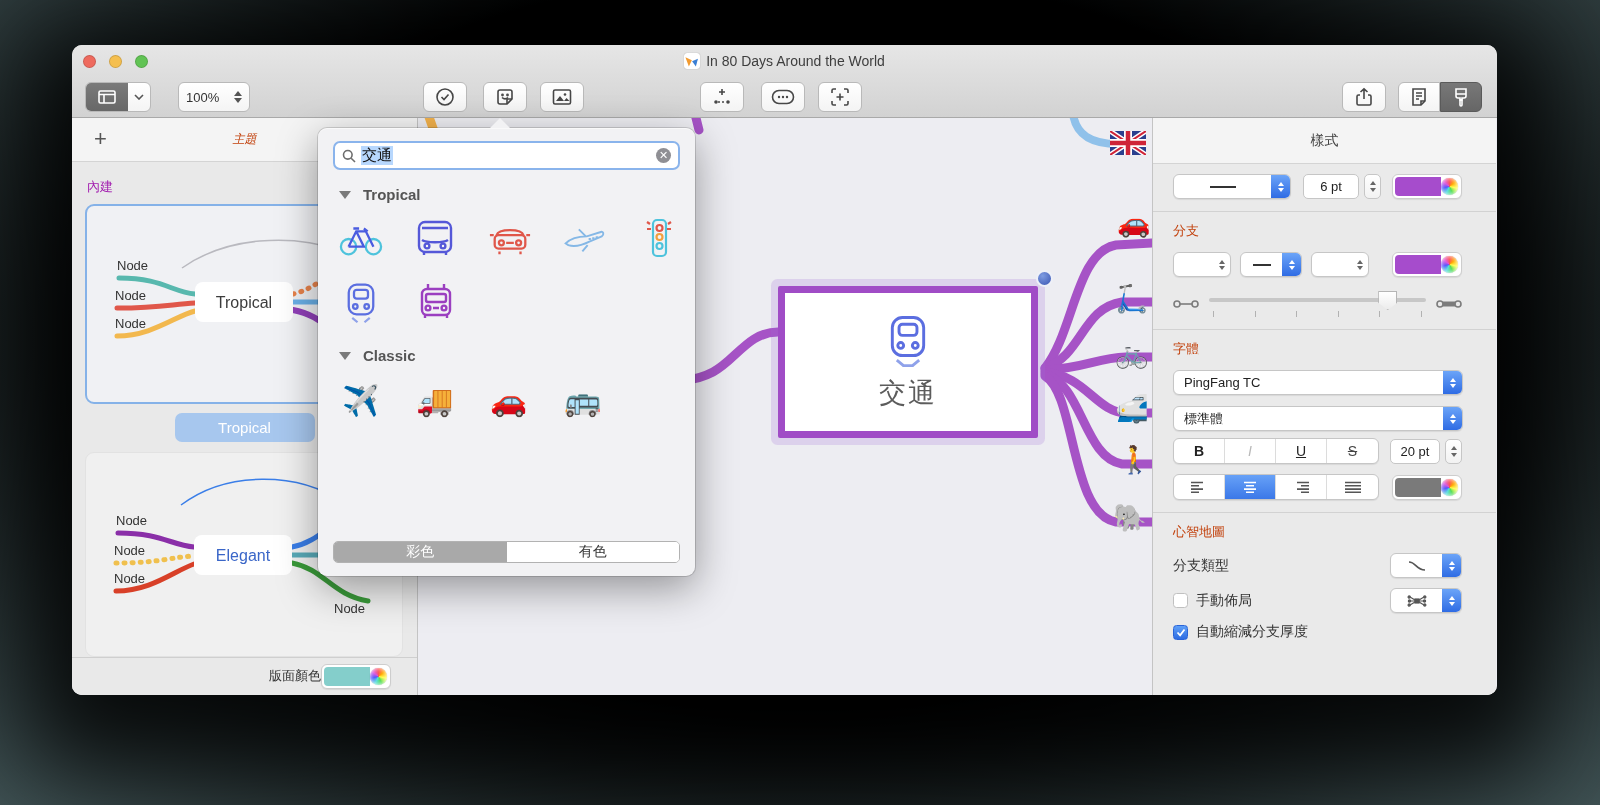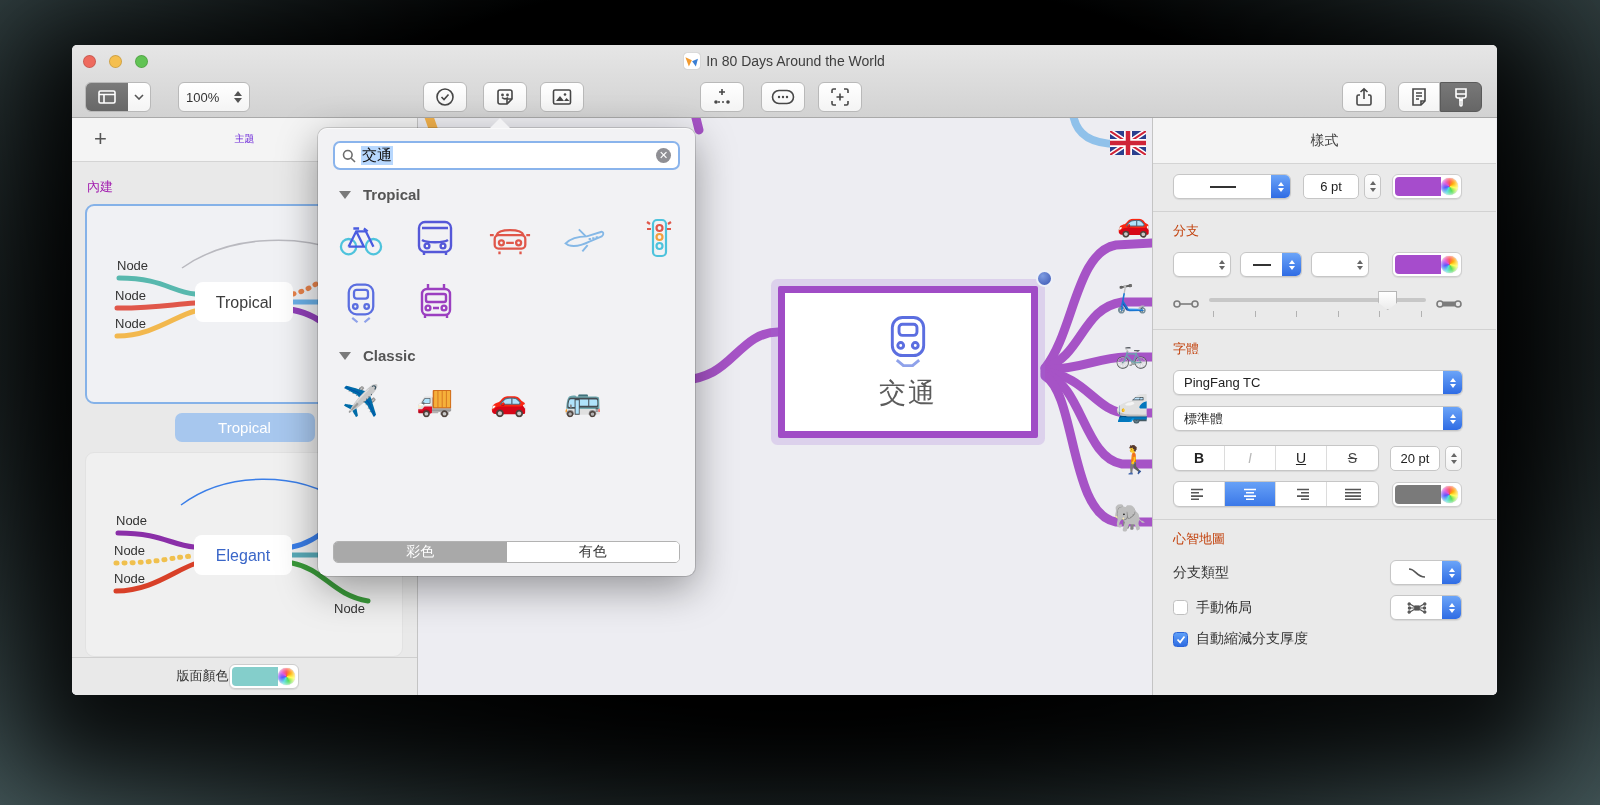--- a/index.html
+++ b/index.html
@@ -3,21 +3,21 @@
 <meta charset="utf-8">
 <style>
   * { margin:0; padding:0; box-sizing:border-box; }
   html,body { width:1600px; height:805px; }
   body { font-family:"Liberation Sans", sans-serif; background:#46585a; overflow:hidden; }
   .stage { position:relative; width:1600px; height:805px;
            background:radial-gradient(ellipse at 50% 42%, #000 55%, #3e5052 100%); }
 
   
   .window { position:absolute; left:72px; top:45px; width:1425px; height:650px;
-            border-radius:5px; overflow:hidden; background:#ececec;
+            border-radius:10px; overflow:hidden; background:#ececec;
             box-shadow:0 30px 90px 40px rgba(0,0,0,.75); }
   .chrome { background:linear-gradient(#e6e6e6,#d2d2d2); border-bottom:1px solid #a9a9a9; }
   .titlebar { position:relative; height:34px; }
   .lights { position:absolute; left:11px; top:10px; display:flex; gap:13px; }
   .light { width:13px; height:13px; border-radius:50%; border:1px solid rgba(0,0,0,.15); }
   .title { position:absolute; left:0; right:0; top:8px; text-align:center; font-size:14px; color:#3e3e3e; }
   .appicon { display:inline-block; width:16px; height:16px; border-radius:3px; background:#fff; vertical-align:-3px; margin-right:6px; box-shadow:0 0 1px rgba(0,0,0,.4); position:relative; }
   .appicon:before { content:""; position:absolute; left:3px; top:3px; border-left:5px solid #f29a2e; border-top:5px solid transparent; border-bottom:5px solid transparent; transform:rotate(-20deg); }
   .appicon:after { content:""; position:absolute; right:3px; top:5px; border-right:5px solid #3b7fd4; border-top:4px solid transparent; border-bottom:4px solid transparent; transform:rotate(15deg); }
 
@@ -35,30 +35,30 @@
 
   
   .content { display:flex; height:577px; background:#ededf2; }
   .sidebar { width:346px; background:#e9e9e9; border-right:1px solid #c4c4c4; display:flex; flex-direction:column; }
   .canvas { width:734px; position:relative; background:#ededf2; overflow:hidden; }
   .inspector { width:344px; background:#eaeaea; border-left:1px solid #c4c4c4; display:flex; flex-direction:column; }
 
   
   .side-head { height:46px; background:#f4f4f4; border-bottom:1px solid #d4d4d4; position:relative; display:flex; align-items:center; justify-content:center; }
   .plus { position:absolute; left:22px; font-size:22px; color:#555; font-weight:300; line-height:1; }
-  .side-title { font-size:10px; color:#6d28d9; }
+  .side-title { font-size:12px; color:#c2410c;font-style:italic; }
   .side-body { flex:1; padding:10px 13px 0; }
   .grp-label { font-size:13px; color:#a21caf; margin:6px 0 8px 2px; }
   .theme-card { position:relative; width:318px; height:200px; border-radius:9px; background:#f0f1f4; }
   .theme-card.sel { border:2px solid #85b2e8; }
   .theme-card + .pill { margin:9px auto 10px; }
   .pill { width:140px; height:29px; border-radius:7px; background:#a7c7ee; color:#fff; font-size:15px; display:flex; align-items:center; justify-content:center; }
   .theme-card.second { background:#f0f0f0; border:1px solid #e2e2e2; height:205px; }
   .theme-card svg text { font-family:"Liberation Sans",sans-serif; }
-  .side-foot { height:40px; border-top:1px solid #cfcfcf; display:flex; align-items:center; justify-content:center; padding:0 26px 0 12px; }
+  .side-foot { height:40px; border-top:1px solid #cfcfcf; display:flex; align-items:center; justify-content:flex-end; padding:0 26px 0 12px; }
   .side-foot .lbl { font-size:13px; color:#333; }
 
   .well { width:70px; height:25px; background:#fff; border:1px solid #cdcdcd; border-radius:6px; position:relative; box-shadow:0 1px 1px rgba(0,0,0,.08); }
   .well .swatch { position:absolute; left:2px; top:2px; bottom:2px; width:46px; border-radius:4px 0 0 4px; }
   .well .wheel { position:absolute; right:3px; top:3px; width:17px; height:17px; border-radius:50%;
      background:conic-gradient(#f55,#fa0,#ff5,#5d5,#5dd,#55f,#d5d,#f55); box-shadow:inset 0 0 4px rgba(255,255,255,.9), 0 0 1px rgba(0,0,0,.3); }
 
   
   .popover { position:absolute; left:246px; top:83px; width:377px; height:448px; background:#f2f2f4;
              border-radius:9px; box-shadow:0 1px 0 rgba(255,255,255,.5) inset, 0 12px 40px rgba(0,0,0,.38), 0 0 0 1px rgba(0,0,0,.14);
@@ -414,21 +414,21 @@
           <div class="divider"></div>
           <div class="sec-label">字體</div>
 
           <div class="popup" style="width:290px;margin-bottom:11px">
             <span class="pv" style="justify-content:flex-start;padding-left:10px">PingFang TC</span>
               <span class="cap">
                 <i class="up"></i>
                 <i class="dn"></i>
               </span>
           </div>
-          <div class="popup" style="width:290px;margin-bottom:14px">
+          <div class="popup" style="width:290px;margin-bottom:7px">
             <span class="pv" style="justify-content:flex-start;padding-left:10px">標準體</span>
               <span class="cap">
                 <i class="up"></i>
                 <i class="dn"></i>
               </span>
           </div>
 
           <div class="irow">
             <div class="seg">
               <div style="font-weight:bold;color:#222">B</div>

